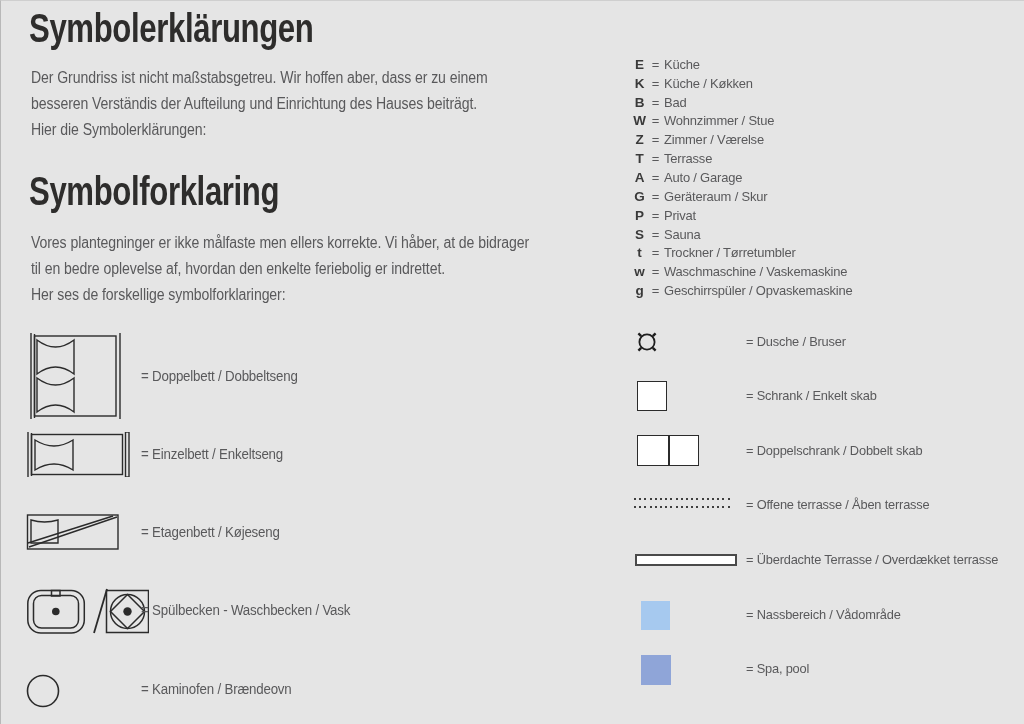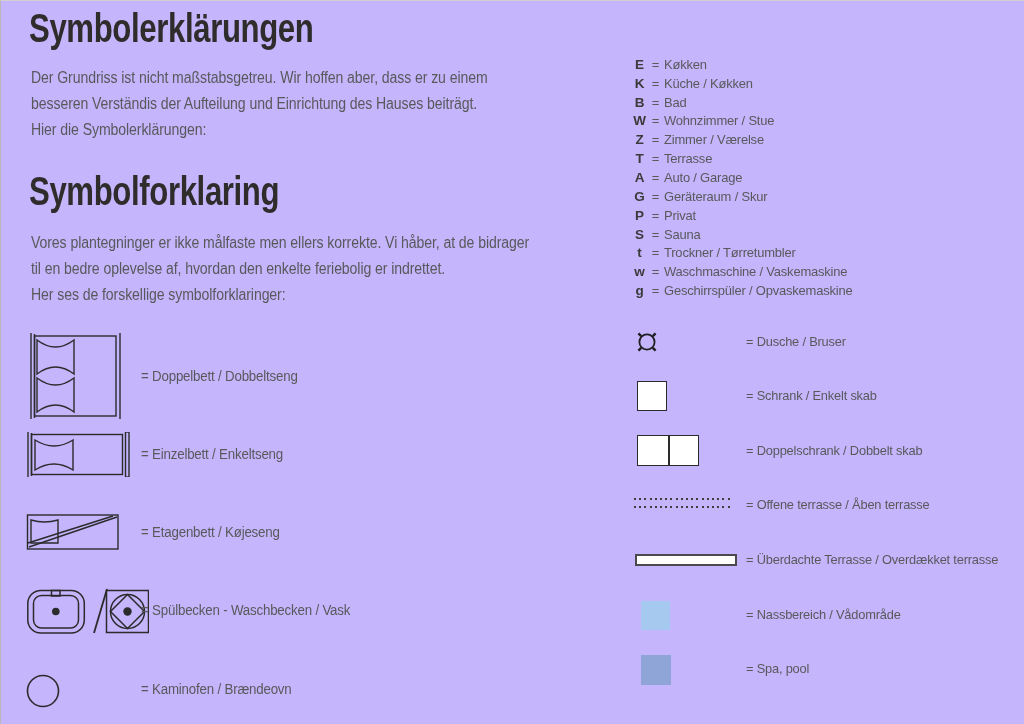--- a/index.html
+++ b/index.html
@@ -5,21 +5,21 @@
   * { margin:0; padding:0; box-sizing:border-box; }
   html,body { background:#ffffff; }
   body {
     width:1024px; height:724px;
     font-family:"Liberation Sans", sans-serif;
     color:#59595b;
     overflow:hidden;
   }
   .page {
     position:relative; width:1024px; height:724px;
-    background:#c4b5fd;
+    background:#e5e5e5;
     border-left:1px solid #b8b8b8;
     border-top:1px solid #cfcfcf;
     overflow:hidden;
   }
   .heading {
     position:absolute;
     font-size:41px; font-weight:700; color:#2e2d2c;
     letter-spacing:-0.5px; white-space:nowrap;
     transform:scaleX(0.76); transform-origin:left top;
   }
@@ -92,21 +92,21 @@
   <div class="para" style="left:30px; top:229px;">
     <div>Vores plantegninger er ikke målfaste men ellers korrekte. Vi håber, at de bidrager</div>
     <div>til en bedre oplevelse af, hvordan den enkelte feriebolig er indrettet.</div>
     <div>Her ses de forskellige symbolforklaringer:</div>
   </div>
 
   <div class="letter-list">
     <div class="letter-row">
         <span class="lt">E</span>
         <span class="eq">=</span>
-        <span class="lbl">Køkken</span>
+        <span class="lbl">Küche</span>
       </div>
     <div class="letter-row">
         <span class="lt">K</span>
         <span class="eq">=</span>
         <span class="lbl">Küche / Køkken</span>
       </div>
     <div class="letter-row">
         <span class="lt">B</span>
         <span class="eq">=</span>
         <span class="lbl">Bad</span>

